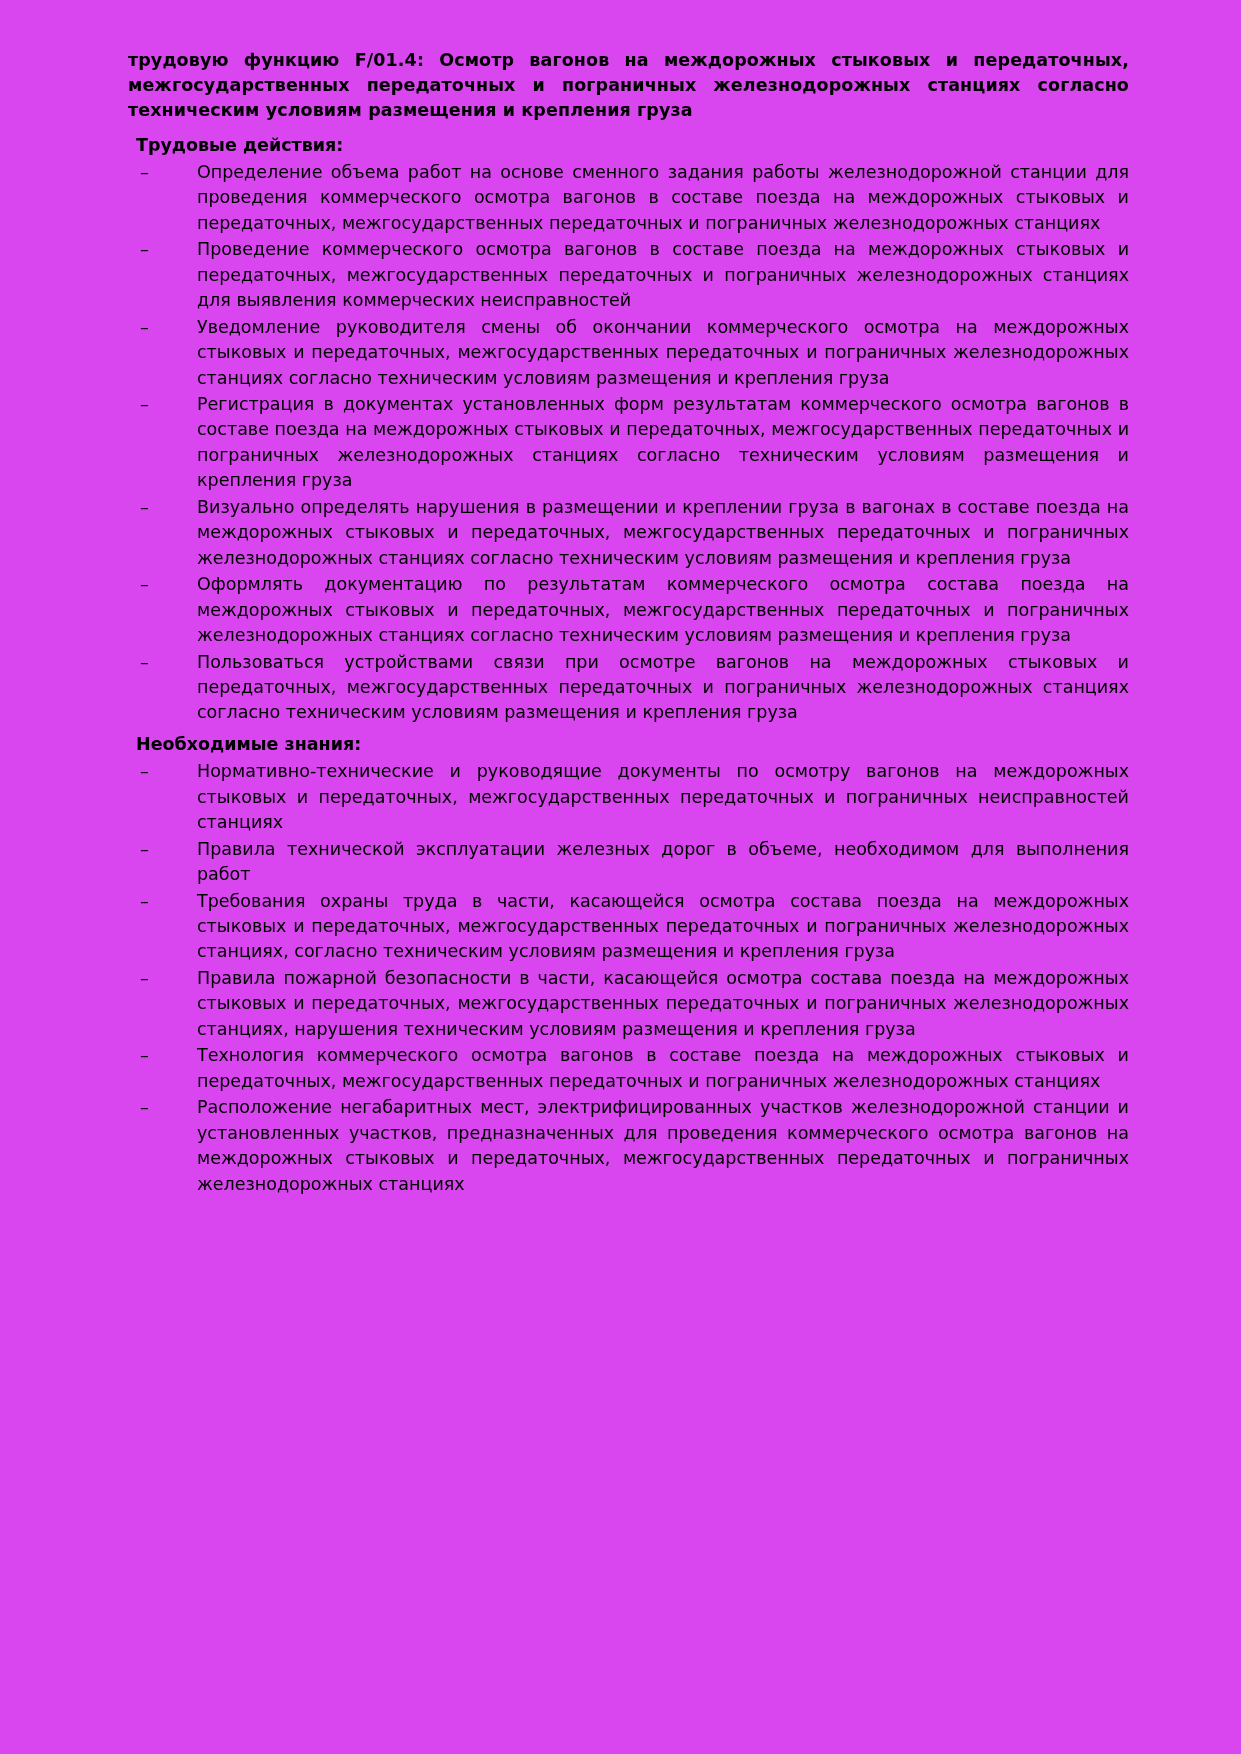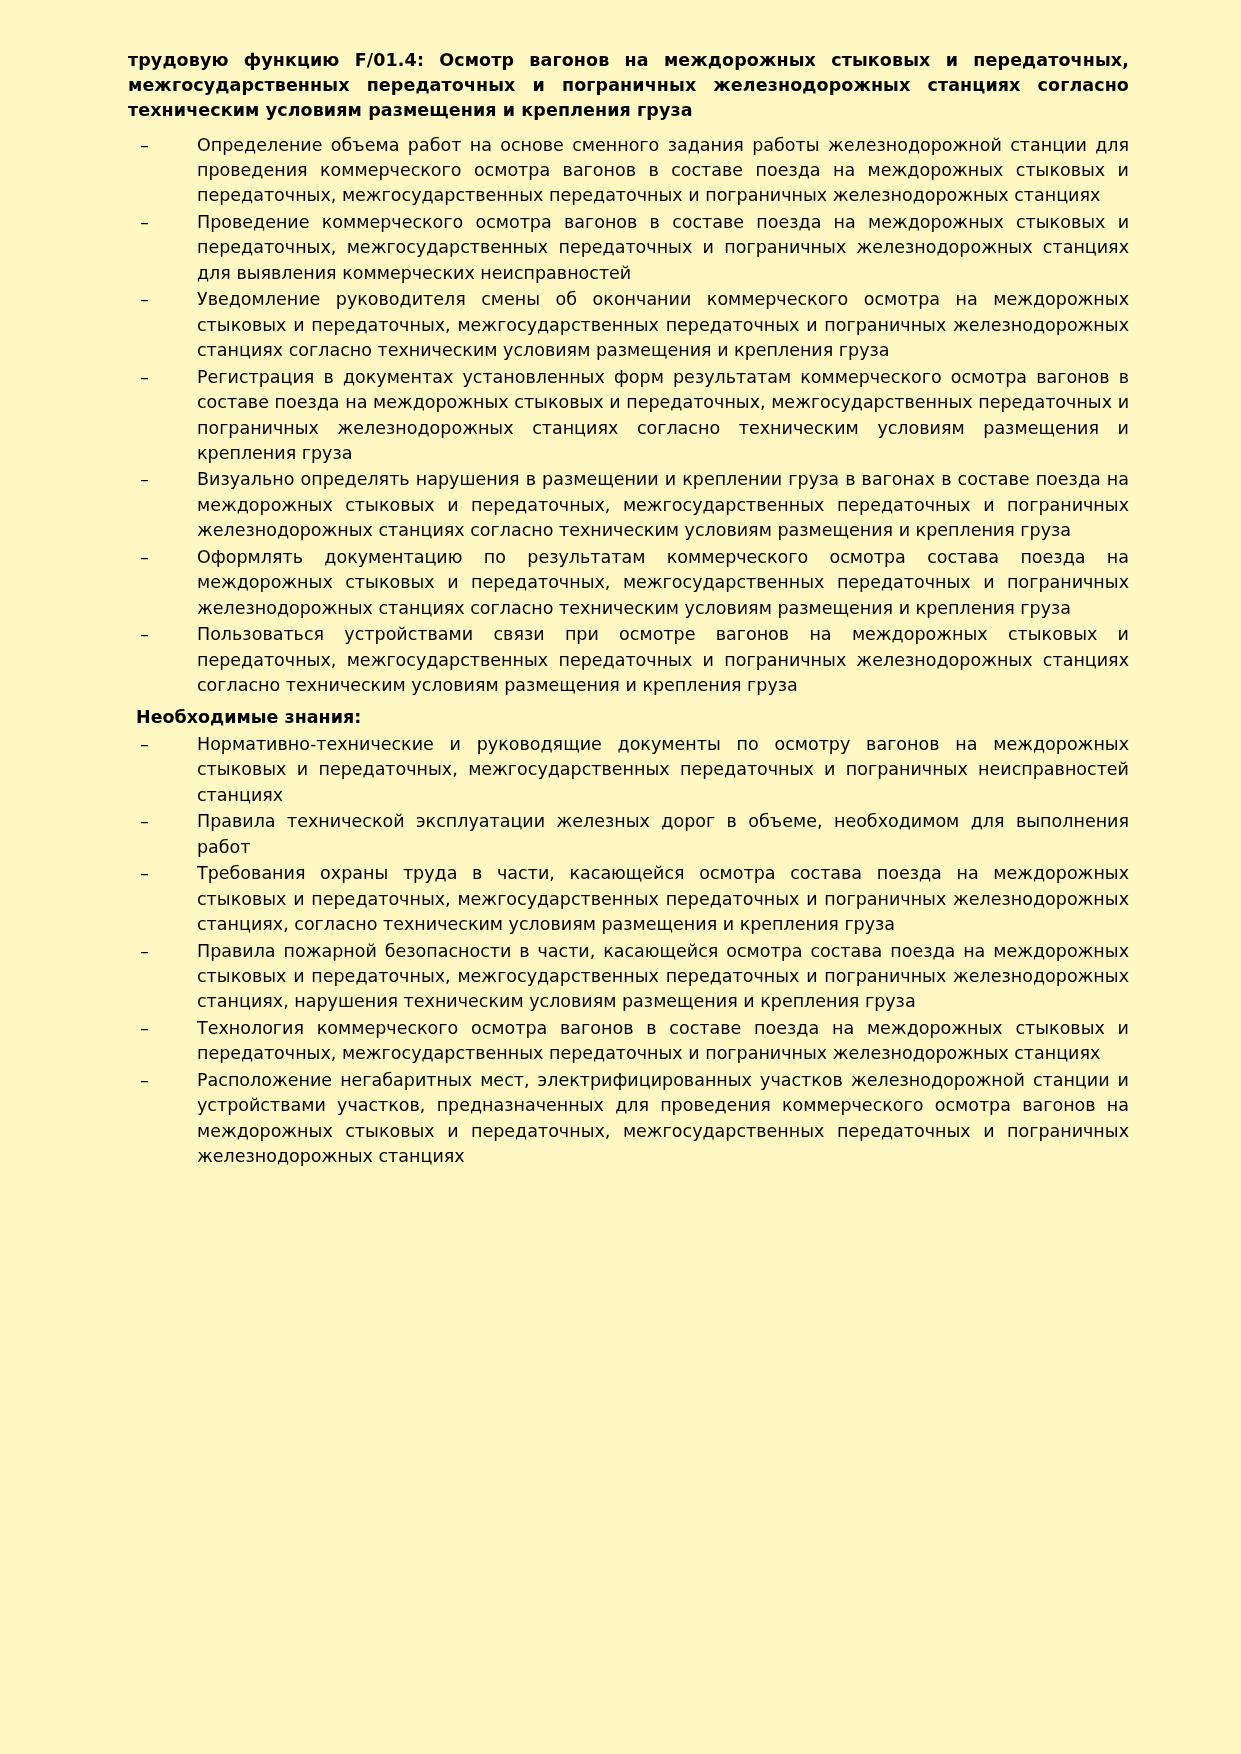--- a/index.html
+++ b/index.html
@@ -8,21 +8,21 @@
     background: #ffffff;
   }
   body {
     font-family: "DejaVu Sans", sans-serif;
     color: #000000;
   }
   .page {
     width: 1241px;
     min-height: 1754px;
     margin: 0 auto;
-    background: #fef9c3;
+    background: #d946ef;
     position: relative;
     box-sizing: border-box;
     padding: 48px 112px 40px 128px;
   }
   .doc-heading {
     font-size: 17.5px;
     font-weight: bold;
     line-height: 1.42;
     text-align: justify;
     text-justify: inter-word;
@@ -67,20 +67,21 @@
   
 </style>
 </head>
 <body>
 
 <div class="page">
 
   <p class="doc-heading">трудовую функцию F/01.4: Осмотр вагонов на междорожных стыковых и передаточных, межгосударственных передаточных и пограничных железнодорожных станциях согласно техническим условиям размещения и крепления груза</p>
 
   <div class="section">
+    <div class="section-title">Трудовые действия:</div>
     <ul class="dash-list">
       <li>
         <span class="dash">–</span>
         <span class="txt">Определение объема работ на основе сменного задания работы железнодорожной станции для проведения коммерческого осмотра вагонов в составе поезда на междорожных стыковых и передаточных, межгосударственных передаточных и пограничных железнодорожных станциях</span>
       </li>
       <li>
         <span class="dash">–</span>
         <span class="txt">Проведение коммерческого осмотра вагонов в составе поезда на междорожных стыковых и передаточных, межгосударственных передаточных и пограничных железнодорожных станциях для выявления коммерческих неисправностей</span>
       </li>
       <li>
@@ -129,18 +130,18 @@
       <li>
         <span class="dash">–</span>
         <span class="txt">Правила пожарной безопасности в части, касающейся осмотра состава поезда на междорожных стыковых и передаточных, межгосударственных передаточных и пограничных железнодорожных станциях, нарушения техническим условиям размещения и крепления груза</span>
       </li>
       <li>
         <span class="dash">–</span>
         <span class="txt">Технология коммерческого осмотра вагонов в составе поезда на междорожных стыковых и передаточных, межгосударственных передаточных и пограничных железнодорожных станциях</span>
       </li>
       <li>
         <span class="dash">–</span>
-        <span class="txt">Расположение негабаритных мест, электрифицированных участков железнодорожной станции и устройствами участков, предназначенных для проведения коммерческого осмотра вагонов на междорожных стыковых и передаточных, межгосударственных передаточных и пограничных железнодорожных станциях</span>
+        <span class="txt">Расположение негабаритных мест, электрифицированных участков железнодорожной станции и установленных участков, предназначенных для проведения коммерческого осмотра вагонов на междорожных стыковых и передаточных, межгосударственных передаточных и пограничных железнодорожных станциях</span>
       </li>
     </ul>
   </div>
 
 </div>
 
 </body></html>

